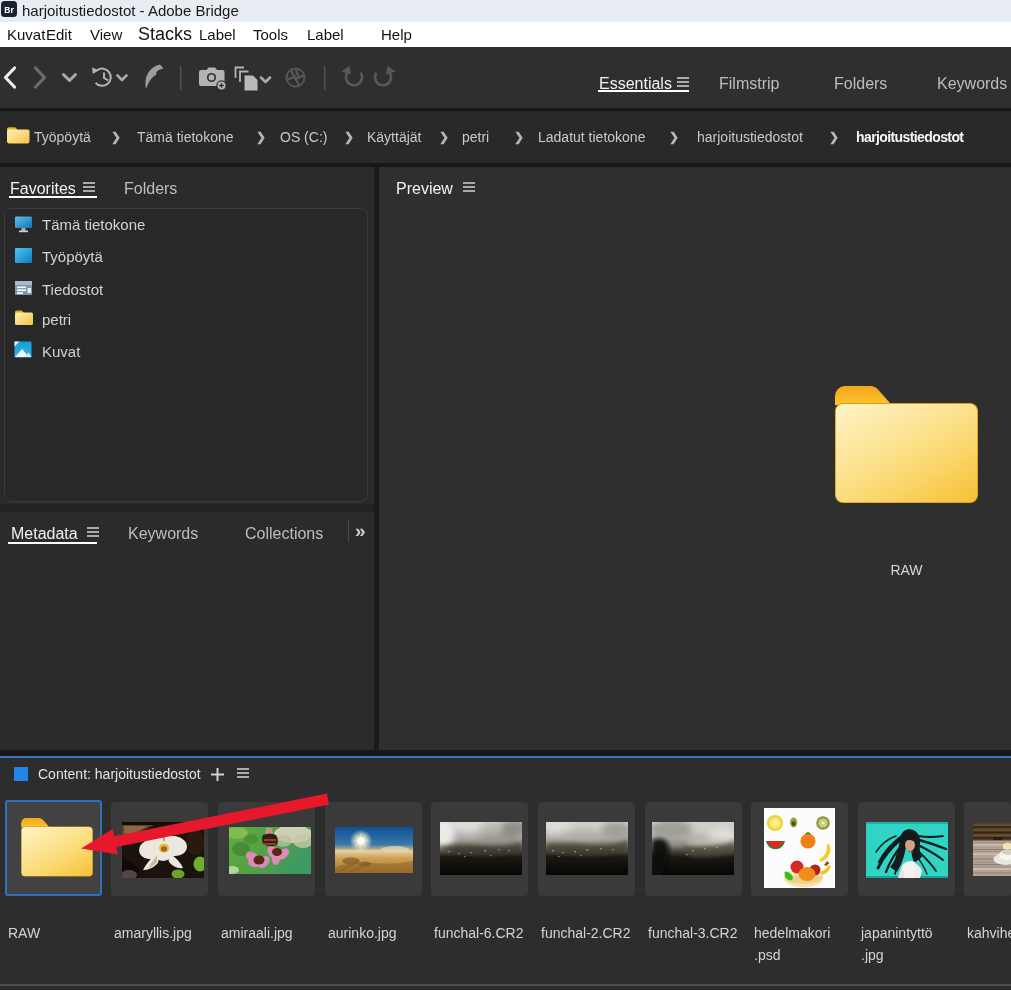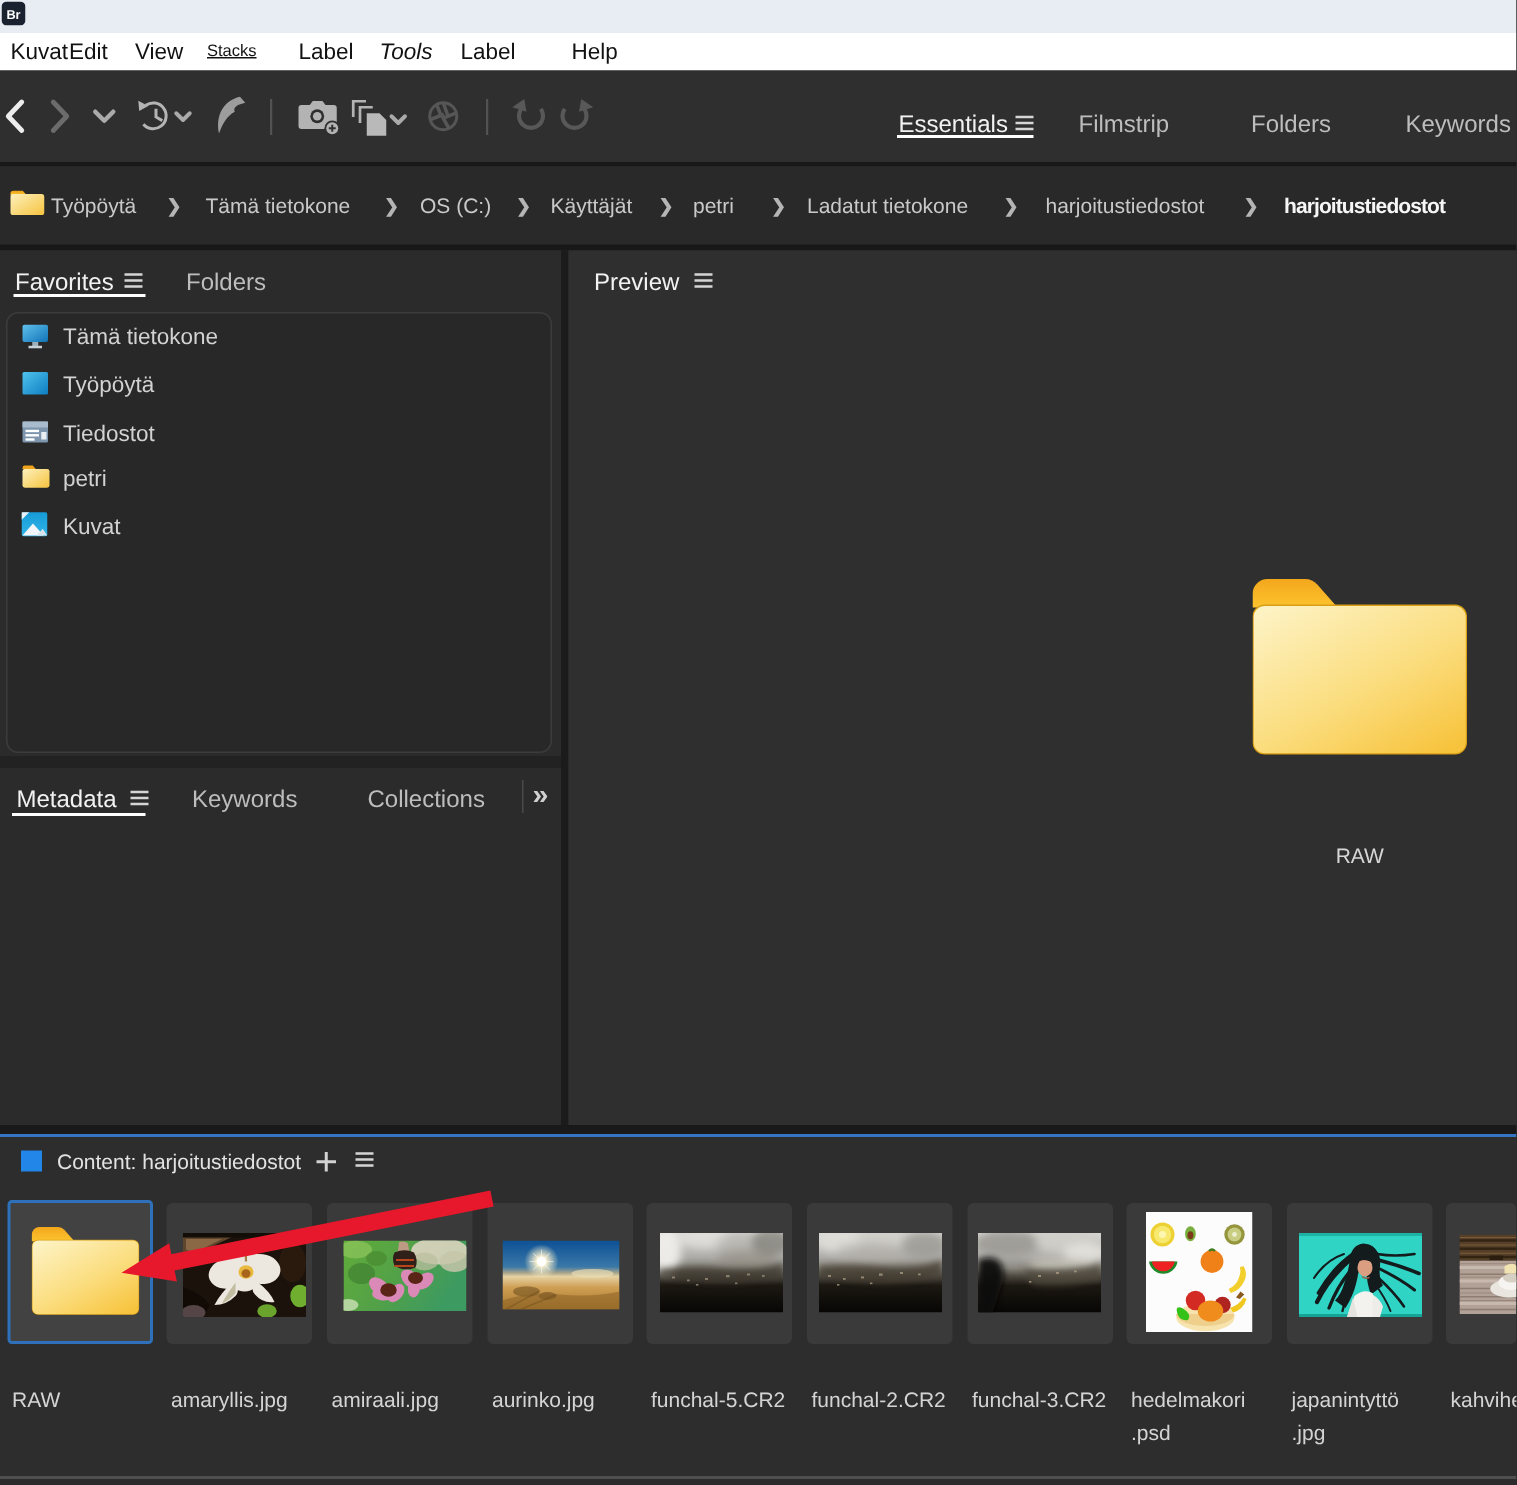--- a/index.html
+++ b/index.html
@@ -14,28 +14,29 @@
 </style>
 </head>
 <body>
 <div id="app">
 
 <div class="abs" style="left:0;top:0;width:1011px;height:22px;background:#e7edf2;"></div>
 <svg class="abs" style="left:1px;top:1px" width="16" height="16" viewBox="0 0 16 16">
   <rect x="0" y="0" width="16" height="16" rx="3.5" fill="#19222e"></rect>
   <text x="8" y="11.5" font-size="8.5" font-weight="bold" fill="#ffffff" text-anchor="middle" font-family="Liberation Sans">Br</text>
 </svg>
+<div class="abs" style="left:22px;top:1px;width:500px;height:20px;line-height:20px;font-size:15px;color:#191919;">harjoitustiedostot - Adobe Bridge</div>
 
 <div class="abs" style="left:0;top:22px;width:1011px;height:25px;background:#ffffff;"></div>
 <div class="abs" style="top:22px;height:25px;line-height:25px;font-size:15px;color:#121212;left:7px;">Kuvat</div>
 <div class="abs" style="top:22px;height:14px;line-height:25px;font-size:15px;color:#121212;left:46px;">Edit</div>
 <div class="abs" style="top:22px;height:25px;line-height:25px;font-size:15px;color:#121212;left:90px;">View</div>
-<div class="abs" style="top:22px;height:17px;line-height:25px;font-size:11px;color:#121212;left:138px;text-decoration:underline;">Stacks</div>
+<div class="abs" style="top:22px;height:17px;line-height:25px;font-size:18px;color:#121212;left:138px;">Stacks</div>
 <div class="abs" style="top:22px;height:25px;line-height:25px;font-size:15px;color:#121212;left:199px;">Label</div>
-<div class="abs" style="top:22px;height:40px;line-height:25px;font-size:15px;color:#121212;left:253px;font-style:italic;">Tools</div>
+<div class="abs" style="top:22px;height:40px;line-height:25px;font-size:15px;color:#121212;left:253px;">Tools</div>
 <div class="abs" style="top:22px;height:25px;line-height:25px;font-size:15px;color:#121212;left:307px;">Label</div>
 <div class="abs" style="top:22px;height:25px;line-height:25px;font-size:15px;color:#121212;left:381px;">Help</div>
 
 <div class="abs" style="left:0;top:47px;width:1011px;height:61px;background:#2f2f2f;"></div>
 <svg class="abs" style="left:0;top:47px" width="420" height="61" viewBox="0 0 420 61">
 
   <path d="M14.5 21 L5.5 30.5 L14.5 40" fill="none" stroke="#ededed" stroke-width="3.2" stroke-linecap="round" stroke-linejoin="round"></path>
 
   <path d="M35.5 21 L44.5 30.5 L35.5 40" fill="none" stroke="#6c6c6c" stroke-width="3.2" stroke-linecap="round" stroke-linejoin="round"></path>
 
@@ -502,21 +503,21 @@
   <ellipse cx="33" cy="36" rx="12.5" ry="6" fill="#e9e5df"></ellipse>
   <ellipse cx="34" cy="32" rx="8" ry="5" fill="#f6f4f0"></ellipse>
   <ellipse cx="35" cy="29" rx="6" ry="3" fill="#d6cfc4"></ellipse>
   <path d="M30 21 q6 -3 8 0 l1 5 h-9 z" fill="#f2e3b2"></path>
 </svg>
 
 <div class="abs" style="left:8px;top:925px;font-size:14px;color:#d4d4d4;">RAW</div>
 <div class="abs" style="left:114px;top:925px;font-size:14px;color:#d4d4d4;">amaryllis.jpg</div>
 <div class="abs" style="left:221px;top:925px;font-size:14px;color:#d4d4d4;">amiraali.jpg</div>
 <div class="abs" style="left:328px;top:925px;font-size:14px;color:#d4d4d4;">aurinko.jpg</div>
-<div class="abs" style="left:434px;top:925px;font-size:14px;color:#d4d4d4;">funchal-5.CR2</div>
+<div class="abs" style="left:434px;top:925px;font-size:14px;color:#d4d4d4;">funchal-6.CR2</div>
 <div class="abs" style="left:541px;top:925px;font-size:14px;color:#d4d4d4;">funchal-2.CR2</div>
 <div class="abs" style="left:648px;top:925px;font-size:14px;color:#d4d4d4;">funchal-3.CR2</div>
 <div class="abs" style="left:754px;top:922px;font-size:14px;line-height:22px;color:#d4d4d4;">hedelmakori<br>.psd</div>
 <div class="abs" style="left:861px;top:922px;font-size:14px;line-height:22px;color:#d4d4d4;">japanintyttö<br>.jpg</div>
 <div class="abs" style="left:967px;top:925px;font-size:14px;color:#d4d4d4;">kahvihe</div>
 
 <svg class="abs" style="left:70px;top:785px" width="266" height="76" viewBox="0 0 266 76">
   <polygon points="256.9,8.6 44.2,51.2 42.8,43.9 11,63.5 47.9,69.4 46.4,62.0 259.1,19.4" fill="#e8182c"></polygon>
 </svg>
 

